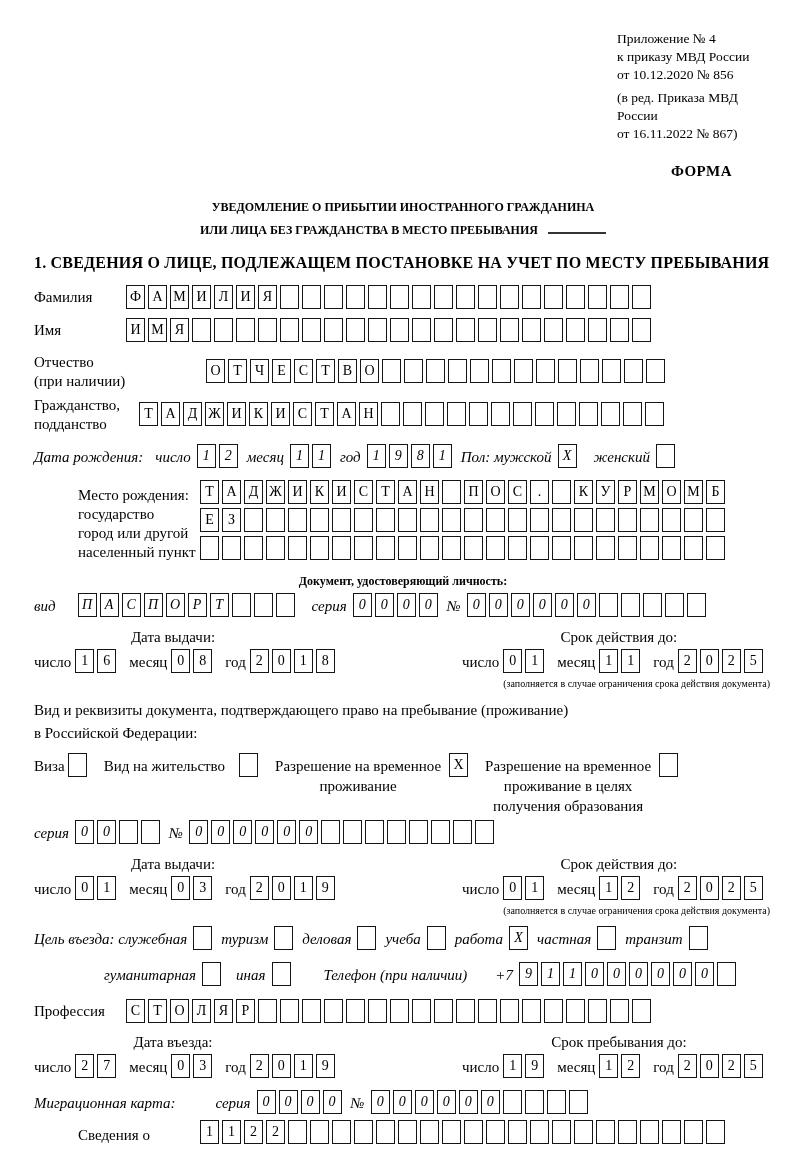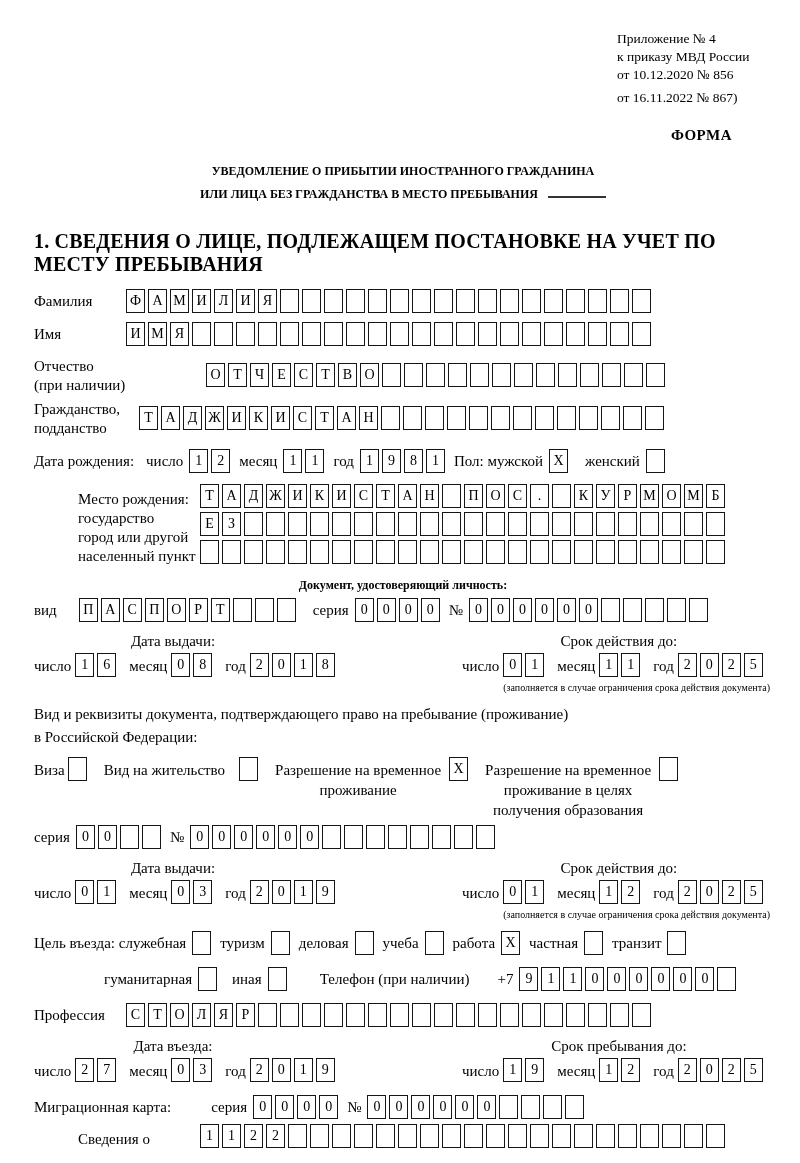--- a/index.html
+++ b/index.html
@@ -11,21 +11,21 @@
   }
   .page { padding:30px 28px 0 34px; }
 
   .annex { margin-left:583px; font-size:13.5px; line-height:18px; }
   .annex .gap { height:5px; }
   .forma { text-align:right; margin:20px 40px 0 0; font-weight:bold; font-size:15px; letter-spacing:.5px; }
 
   .title { text-align:center; font-weight:bold; font-size:12px; line-height:23px; margin-top:16px; }
   .blank-line { display:inline-block; width:58px; border-bottom:2px solid #333; height:14px; margin-left:10px; }
 
-  .sec1 { font-weight:bold; font-size:20px; margin-top:24px; letter-spacing:.2px; }
+  .sec1 { font-weight:bold; font-size:16px; margin-top:12px; letter-spacing:.2px; }
 
   
   .boxes { display:flex; flex-wrap:nowrap; }
   .cell {
     display:inline-block; width:19px; height:24px; flex:0 0 19px;
     border:1.5px solid #151515; margin-right:3px;
     text-align:center; line-height:21px; font-size:14px;
   }
   .row { display:flex; align-items:center; margin-top:7px;font-family:Liberation Serif, serif; }
   .lbl { display:inline-block; line-height:26px; }
@@ -46,37 +46,38 @@
   .drow .boxes { margin-right:10px; }
   .dleft { width:388px; flex:0 0 388px; }
   .note { font-size:10px; text-align:right; margin-top:3px; padding-right:2px; }
 
   
   .cbgroup { display:flex; margin-top:8px; }
   .cbitem { display:flex; align-items:flex-start; margin-right:14px; }
   .cbitem .txt { line-height:20px; padding-top:3px; }
   .cbitem .txt.center { text-align:center; }
   .cbitem .boxes { margin-left:8px; }
-  .inlinerow { display:flex; align-items:center; flex-wrap:nowrap; }
+  .inlinerow { display:flex; align-items:flex-start; flex-wrap:nowrap;font-style:italic; }
   .inlinerow > * { margin-right:6px; }
   .inlinerow .t { line-height:26px; white-space:nowrap; }
 
   .docheader { text-align:center; font-weight:bold; margin-top:10px; font-size:12px; }
   .grid3 .boxes { margin-bottom:4px; }
 </style>
 </head>
 <body>
 
 <div class="page">
 
   <div class="annex">
     <div>Приложение № 4</div>
     <div>к приказу МВД России</div>
     <div>от 10.12.2020 № 856</div>
     <div class="gap"></div>
+    <div>(в ред. Приказа МВД России</div>
     <div>от 16.11.2022 № 867)</div>
   </div>
 
   <div class="forma">ФОРМА</div>
 
   <div class="title">
     <span>УВЕДОМЛЕНИЕ О ПРИБЫТИИ ИНОСТРАННОГО ГРАЖДАНИНА</span><br>
     <span>ИЛИ ЛИЦА БЕЗ ГРАЖДАНСТВА В МЕСТО ПРЕБЫВАНИЯ</span><span class="blank-line"></span>
   </div>
 

